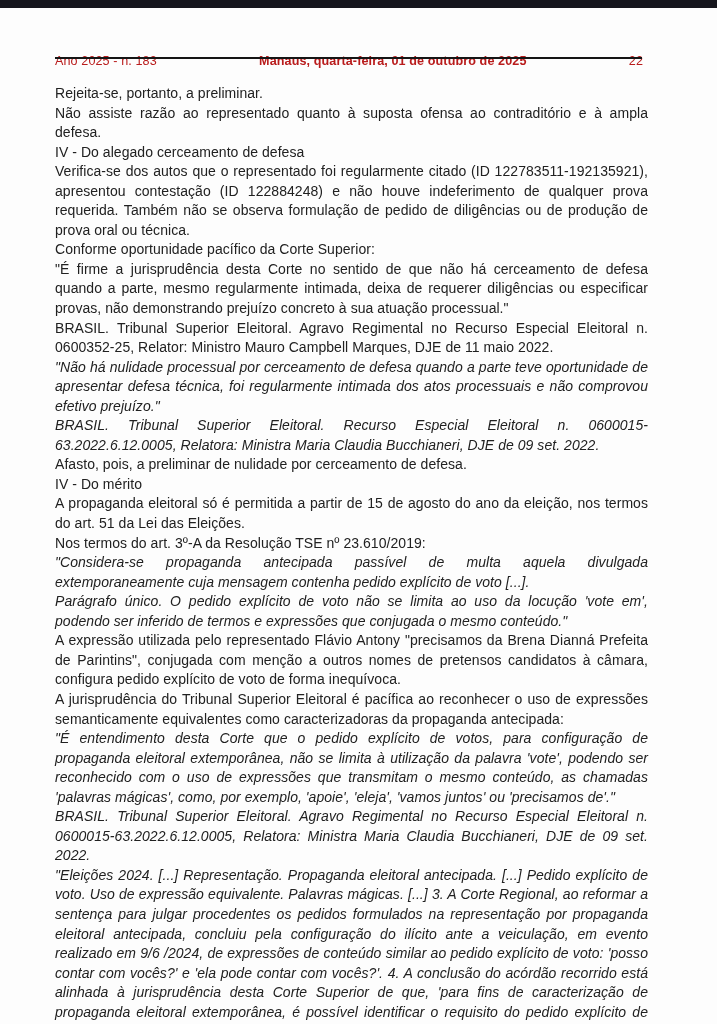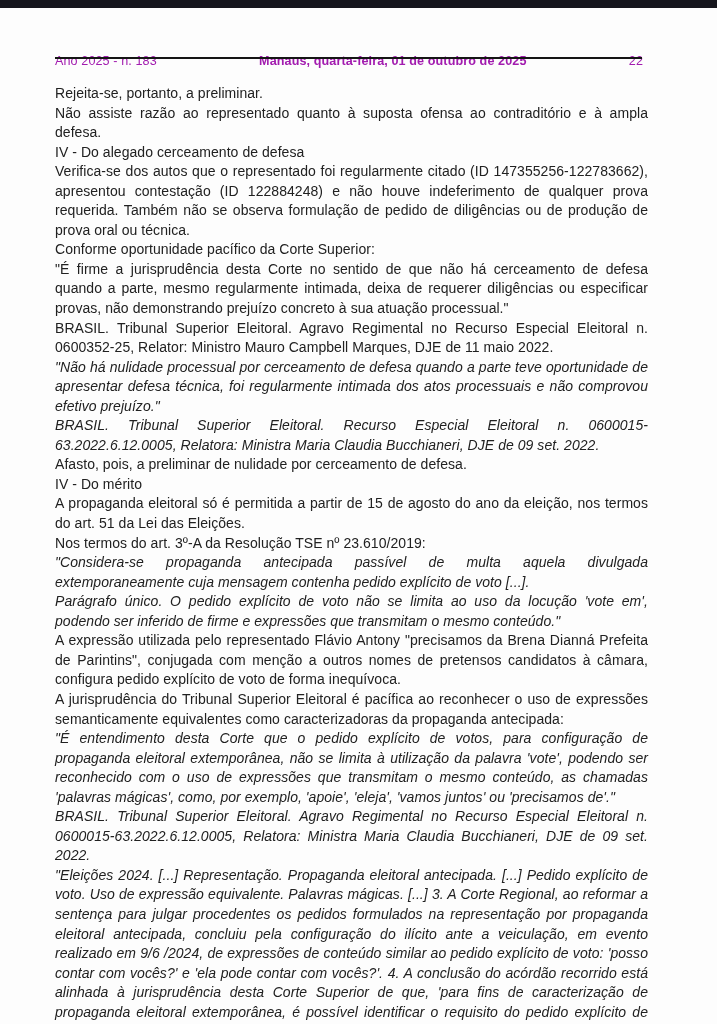--- a/index.html
+++ b/index.html
@@ -24,21 +24,21 @@
   }
   .header {
     position: absolute;
     top: 38px; left: 55px;
     width: 588px;
     display: flex;
     justify-content: space-between;
     align-items: baseline;
     font-size: 12.6px;
     letter-spacing: 0.1px;
-    color: #a21caf;
+    color: #b91c1c;
   }
   .header .h-left  { text-align: left; }
   .header .h-center{ text-align: center; flex: 1; font-weight: bold; }
   .header .h-right { text-align: right; margin-top: 16px; }
   .header-rule {
     position: absolute;
     top: 57px; left: 55px;
     width: 587px;
     border-top: 2.6px solid #151515;
   }
@@ -71,32 +71,32 @@
     <span class="h-center">Manaus, quarta-feira, 01 de outubro de 2025</span>
     <span class="h-right">22</span>
   </header>
 
   <div class="header-rule"></div>
 
   <main class="body-text">
       <p class="para">Rejeita-se, portanto, a preliminar.</p>
       <p class="para">Não assiste razão ao representado quanto à suposta ofensa ao contraditório e à ampla defesa.</p>
       <p class="para">IV - Do alegado cerceamento de defesa</p>
-      <p class="para">Verifica-se dos autos que o representado foi regularmente citado (ID 147355256-122783662), apresentou contestação (ID 122884248) e não houve indeferimento de qualquer prova requerida. Também não se observa formulação de pedido de diligências ou de produção de prova oral ou técnica.</p>
+      <p class="para">Verifica-se dos autos que o representado foi regularmente citado (ID 122783511-192135921), apresentou contestação (ID 122884248) e não houve indeferimento de qualquer prova requerida. Também não se observa formulação de pedido de diligências ou de produção de prova oral ou técnica.</p>
       <p class="para">Conforme oportunidade pacífico da Corte Superior:</p>
       <p class="para">"É firme a jurisprudência desta Corte no sentido de que não há cerceamento de defesa quando a parte, mesmo regularmente intimada, deixa de requerer diligências ou especificar provas, não demonstrando prejuízo concreto à sua atuação processual."</p>
       <p class="para">BRASIL. Tribunal Superior Eleitoral. Agravo Regimental no Recurso Especial Eleitoral n. 0600352-25, Relator: Ministro Mauro Campbell Marques, DJE de 11 maio 2022.</p>
       <p class="para italic">"Não há nulidade processual por cerceamento de defesa quando a parte teve oportunidade de apresentar defesa técnica, foi regularmente intimada dos atos processuais e não comprovou efetivo prejuízo."</p>
       <p class="para italic">BRASIL. Tribunal Superior Eleitoral. Recurso Especial Eleitoral n. 0600015-63.2022.6.12.0005, Relatora: Ministra Maria Claudia Bucchianeri, DJE de 09 set. 2022.</p>
       <p class="para">Afasto, pois, a preliminar de nulidade por cerceamento de defesa.</p>
       <p class="para">IV - Do mérito</p>
       <p class="para">A propaganda eleitoral só é permitida a partir de 15 de agosto do ano da eleição, nos termos do art. 51 da Lei das Eleições.</p>
       <p class="para">Nos termos do art. 3º-A da Resolução TSE nº 23.610/2019:</p>
       <p class="para italic">"Considera-se propaganda antecipada passível de multa aquela divulgada extemporaneamente cuja mensagem contenha pedido explícito de voto [...].</p>
-      <p class="para italic">Parágrafo único. O pedido explícito de voto não se limita ao uso da locução 'vote em', podendo ser inferido de firme e expressões que transmitam o mesmo conteúdo."</p>
+      <p class="para italic">Parágrafo único. O pedido explícito de voto não se limita ao uso da locução 'vote em', podendo ser inferido de termos e expressões que conjugada o mesmo conteúdo."</p>
       <p class="para">A expressão utilizada pelo representado Flávio Antony "precisamos da Brena Dianná Prefeita de Parintins", conjugada com menção a outros nomes de pretensos candidatos à câmara, configura pedido explícito de voto de forma inequívoca.</p>
       <p class="para">A jurisprudência do Tribunal Superior Eleitoral é pacífica ao reconhecer o uso de expressões semanticamente equivalentes como caracterizadoras da propaganda antecipada:</p>
       <p class="para italic">"É entendimento desta Corte que o pedido explícito de votos, para configuração de propaganda eleitoral extemporânea, não se limita à utilização da palavra 'vote', podendo ser reconhecido com o uso de expressões que transmitam o mesmo conteúdo, as chamadas 'palavras mágicas', como, por exemplo, 'apoie', 'eleja', 'vamos juntos' ou 'precisamos de'."</p>
       <p class="para italic">BRASIL. Tribunal Superior Eleitoral. Agravo Regimental no Recurso Especial Eleitoral n. 0600015-63.2022.6.12.0005, Relatora: Ministra Maria Claudia Bucchianeri, DJE de 09 set. 2022.</p>
       <p class="para italic">"Eleições 2024. [...] Representação. Propaganda eleitoral antecipada. [...] Pedido explícito de voto. Uso de expressão equivalente. Palavras mágicas. [...] 3. A Corte Regional, ao reformar a sentença para julgar procedentes os pedidos formulados na representação por propaganda eleitoral antecipada, concluiu pela configuração do ilícito ante a veiculação, em evento realizado em 9/6 /2024, de expressões de conteúdo similar ao pedido explícito de voto: 'posso contar com vocês?' e 'ela pode contar com vocês?'. 4. A conclusão do acórdão recorrido está alinhada à jurisprudência desta Corte Superior de que, 'para fins de caracterização de propaganda eleitoral extemporânea, é possível identificar o requisito do pedido explícito de votos a partir do uso de 'palavras mágicas' cuja utilização apresente a mesma carga semântica' [...]."</p>
     </main>
 
 </div>
 
 </body></html>

